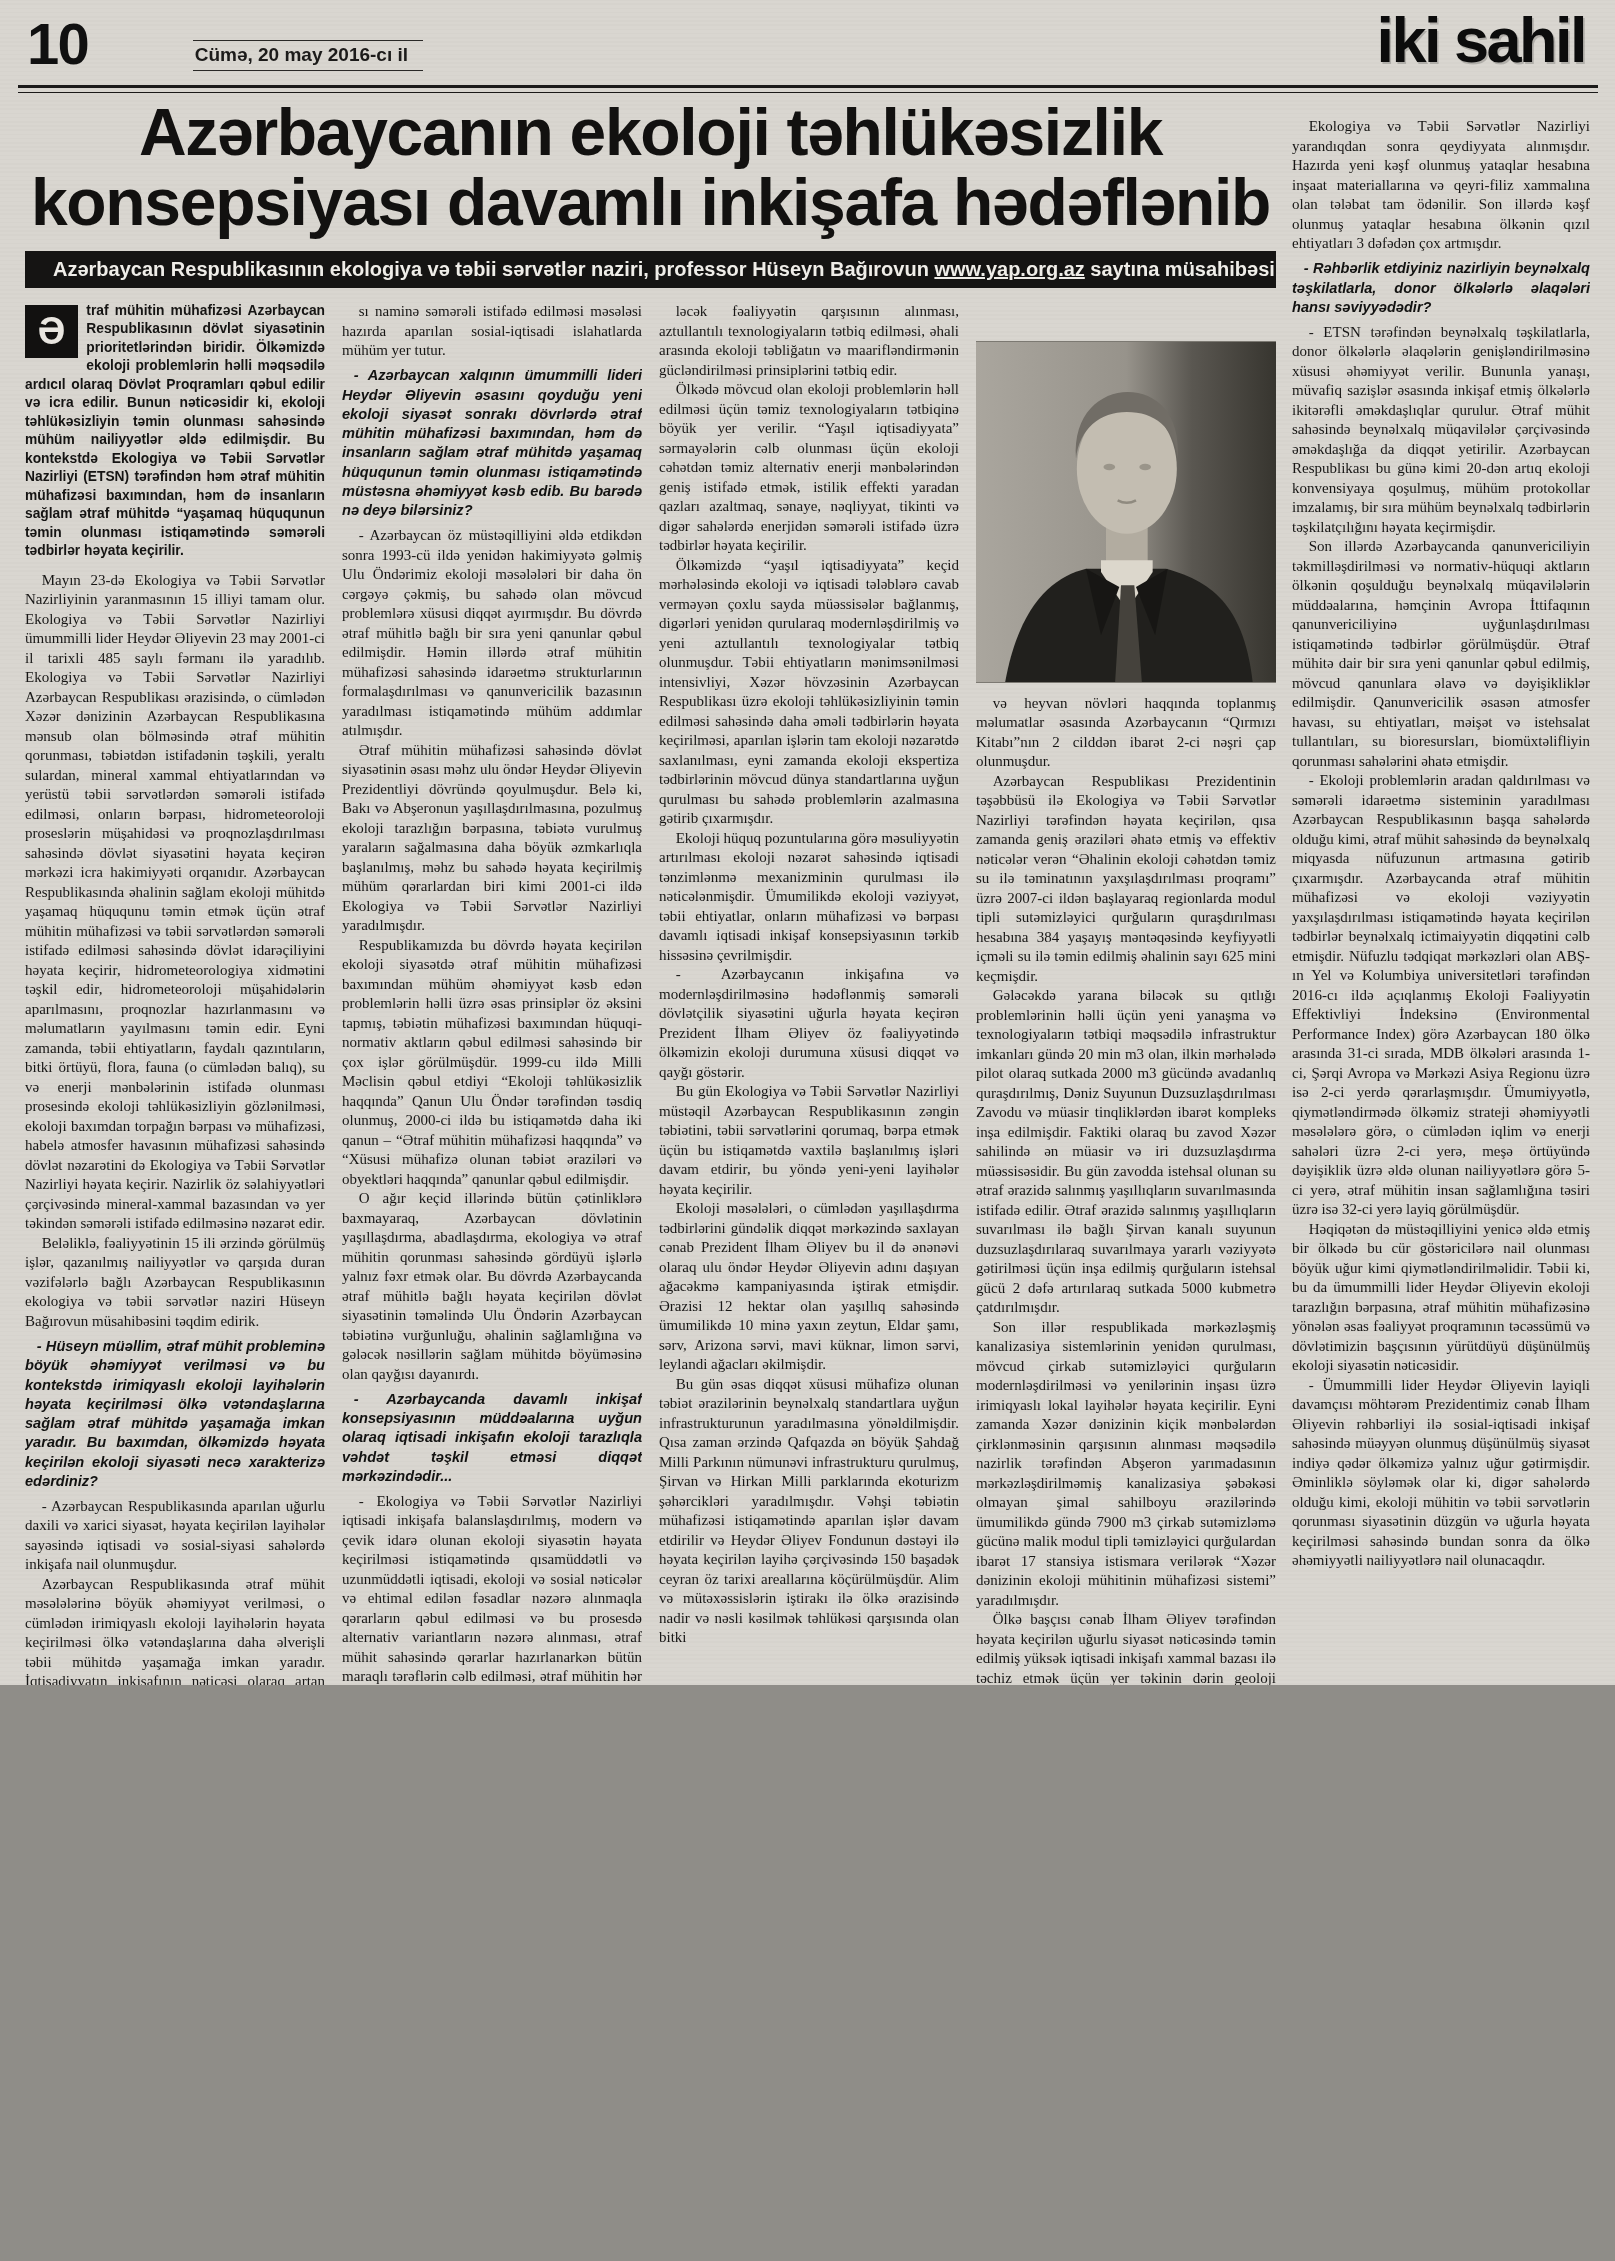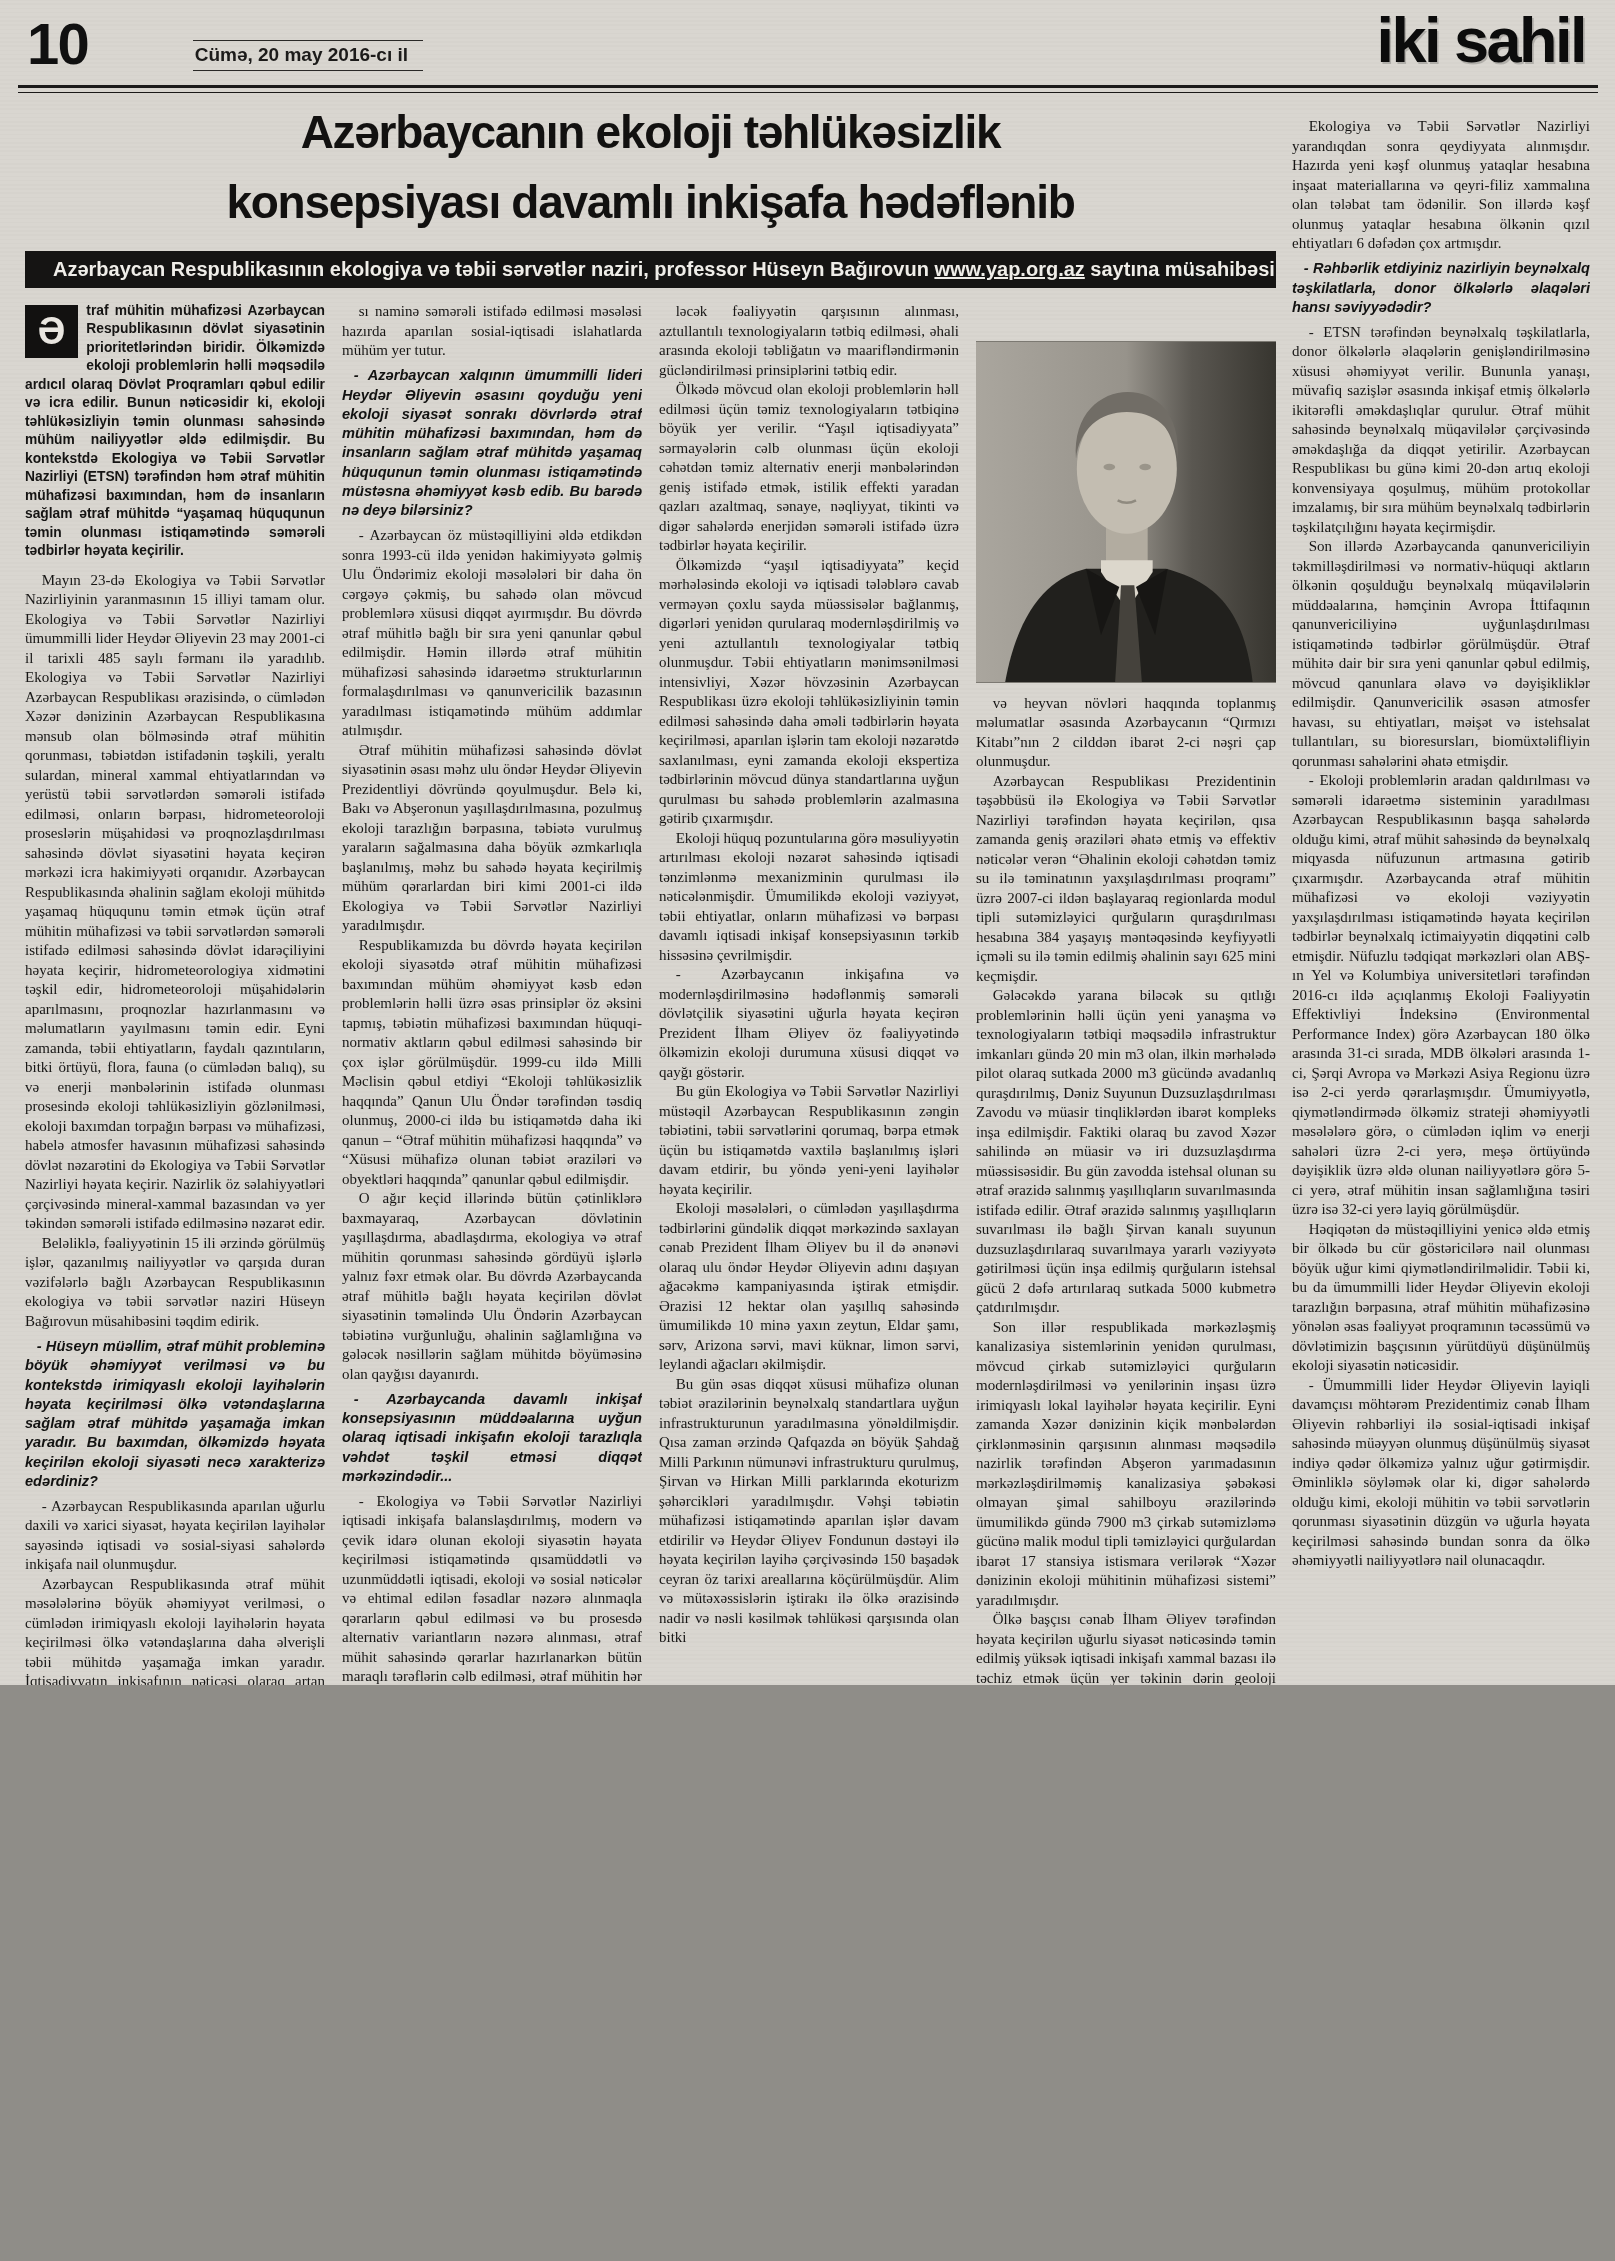--- a/index.html
+++ b/index.html
@@ -34,21 +34,21 @@
     text-shadow:1.7px 1.7px 0 rgba(0,0,0,0.18);
   }
   .rule-thick { position:absolute; left:18.3px; right:18.3px; top:85px; height:3.3px; background:#1b1a19; }
   .rule-thin  { position:absolute; left:18.3px; right:18.3px; top:92px; height:0.8px; background:#1b1a19; }
 
   
   .headline {
     position:absolute; left:25px; top:97px; width:1251px;
     text-align:center;
     font-family:"Liberation Sans", sans-serif;
-    font-weight:800; font-size:46px; line-height:70px;
+    font-weight:800; font-size:66px; line-height:70px;
     letter-spacing:-1.3px; color:#121110;
   }
   .subhead {
     position:absolute; left:25px; top:251px; width:1251px; height:37px;
     background:#151413; color:#efedе8;
     color:#efede8;
     font:700 20px/37px "Liberation Sans", sans-serif;
     padding:0 28px; white-space:nowrap; overflow:hidden;
   }
   .subhead .url { text-decoration:underline; }
@@ -167,21 +167,21 @@
       <path d="M170 190 Q181 196 192 190" stroke="#8f8a7f" stroke-width="3" fill="none"></path>
     </svg>
   <p class="para">və heyvan növləri haqqında toplanmış məlumatlar əsasında Azərbaycanın “Qırmızı Kitabı”nın 2 cilddən ibarət 2-ci nəşri çap olunmuşdur.</p>
       <p class="para">Azərbaycan Respublikası Prezidentinin təşəbbüsü ilə Ekologiya və Təbii Sərvətlər Nazirliyi tərəfindən həyata keçirilən, qısa zamanda geniş əraziləri əhatə etmiş və effektiv nəticələr verən “Əhalinin ekoloji cəhətdən təmiz su ilə təminatının yaxşılaşdırılması proqramı” üzrə 2007-ci ildən başlayaraq regionlarda modul tipli sutəmizləyici qurğuların quraşdırılması hesabına 384 yaşayış məntəqəsində keyfiyyətli içməli su ilə təmin edilmiş əhalinin sayı 625 mini keçmişdir.</p>
       <p class="para">Gələcəkdə yarana biləcək su qıtlığı problemlərinin həlli üçün yeni yanaşma və texnologiyaların tətbiqi məqsədilə infrastruktur imkanları gündə 20 min m3 olan, ilkin mərhələdə pilot olaraq sutkada 2000 m3 gücündə avadanlıq quraşdırılmış, Dəniz Suyunun Duzsuzlaşdırılması Zavodu və müasir tinqliklərdən ibarət kompleks inşa edilmişdir. Faktiki olaraq bu zavod Xəzər sahilində ən müasir və iri duzsuzlaşdırma müəssisəsidir. Bu gün zavodda istehsal olunan su ətraf ərazidə salınmış yaşıllıqların suvarılmasında istifadə edilir. Ətraf ərazidə salınmış yaşıllıqların suvarılması ilə bağlı Şirvan kanalı suyunun duzsuzlaşdırılaraq suvarılmaya yararlı vəziyyətə gətirilməsi üçün inşa edilmiş qurğuların istehsal gücü 2 dəfə artırılaraq sutkada 5000 kubmetrə çatdırılmışdır.</p>
       <p class="para">Son illər respublikada mərkəzləşmiş kanalizasiya sistemlərinin yenidən qurulması, mövcud çirkab sutəmizləyici qurğuların modernləşdirilməsi və yenilərinin inşası üzrə irimiqyaslı lokal layihələr həyata keçirilir. Eyni zamanda Xəzər dənizinin kiçik mənbələrdən çirklənməsinin qarşısının alınması məqsədilə nazirlik tərəfindən Abşeron yarımadasının mərkəzləşdirilməmiş kanalizasiya şəbəkəsi olmayan şimal sahilboyu ərazilərində ümumilikdə gündə 7900 m3 çirkab sutəmizləmə gücünə malik modul tipli təmizləyici qurğulardan ibarət 17 stansiya istismara verilərək “Xəzər dənizinin ekoloji mühitinin mühafizəsi sistemi” yaradılmışdır.</p>
       <p class="para">Ölkə başçısı cənab İlham Əliyev tərəfindən həyata keçirilən uğurlu siyasət nəticəsində təmin edilmiş yüksək iqtisadi inkişafı xammal bazası ilə təchiz etmək üçün yer təkinin dərin geoloji öyrənilməsi üzərində ciddi nəticələr əldə olunmuş, dağ-qazma və buruq-qazma avadanlıqları bazasının yeniləşdirilməsi, yeni texnika və texnologiyaların tətbiqi ilə yeraltı geoloji-kəşfiyyat işlərinin iqtisadi səmərəliliyinin artırılmasına nail olunmuşdur. Azərbaycanın Faydalı Qazıntı Ehtiyatlarının Dövlət və Sahə Balansında 900-ə yaxın yataq uçota alınmışdır ki, onlardan 253 yataq, o cümlədən 18 filiz, 55 qeyri-filiz, 179 inşaat materialları yatağı</p>
     </div>
 
   <div class="col col-5">
-      <p class="para">Ekologiya və Təbii Sərvətlər Nazirliyi yarandıqdan sonra qeydiyyata alınmışdır. Hazırda yeni kəşf olunmuş yataqlar hesabına inşaat materiallarına və qeyri-filiz xammalına olan tələbat tam ödənilir. Son illərdə kəşf olunmuş yataqlar hesabına ölkənin qızıl ehtiyatları 6 dəfədən çox artmışdır.</p>
+      <p class="para">Ekologiya və Təbii Sərvətlər Nazirliyi yarandıqdan sonra qeydiyyata alınmışdır. Hazırda yeni kəşf olunmuş yataqlar hesabına inşaat materiallarına və qeyri-filiz xammalına olan tələbat tam ödənilir. Son illərdə kəşf olunmuş yataqlar hesabına ölkənin qızıl ehtiyatları 3 dəfədən çox artmışdır.</p>
       <p class="para question">- Rəhbərlik etdiyiniz nazirliyin beynəlxalq təşkilatlarla, donor ölkələrlə əlaqələri hansı səviyyədədir?</p>
       <p class="para">- ETSN tərəfindən beynəlxalq təşkilatlarla, donor ölkələrlə əlaqələrin genişləndirilməsinə xüsusi əhəmiyyət verilir. Bununla yanaşı, müvafiq sazişlər əsasında inkişaf etmiş ölkələrlə ikitərəfli əməkdaşlıqlar qurulur. Ətraf mühit sahəsində beynəlxalq müqavilələr çərçivəsində əməkdaşlığa da diqqət yetirilir. Azərbaycan Respublikası bu günə kimi 20-dən artıq ekoloji konvensiyaya qoşulmuş, mühüm protokollar imzalamış, bir sıra mühüm beynəlxalq tədbirlərin təşkilatçılığını həyata keçirmişdir.</p>
       <p class="para">Son illərdə Azərbaycanda qanunvericiliyin təkmilləşdirilməsi və normativ-hüquqi aktların ölkənin qoşulduğu beynəlxalq müqavilələrin müddəalarına, həmçinin Avropa İttifaqının qanunvericiliyinə uyğunlaşdırılması istiqamətində tədbirlər görülmüşdür. Ətraf mühitə dair bir sıra yeni qanunlar qəbul edilmiş, mövcud qanunlara əlavə və dəyişikliklər edilmişdir. Qanunvericilik əsasən atmosfer havası, su ehtiyatları, məişət və istehsalat tullantıları, su bioresursları, biomüxtəlifliyin qorunması sahələrini əhatə etmişdir.</p>
       <p class="para">- Ekoloji problemlərin aradan qaldırılması və səmərəli idarəetmə sisteminin yaradılması Azərbaycan Respublikasının başqa sahələrdə olduğu kimi, ətraf mühit sahəsində də beynəlxalq miqyasda nüfuzunun artmasına gətirib çıxarmışdır. Azərbaycanda ətraf mühitin mühafizəsi və ekoloji vəziyyətin yaxşılaşdırılması istiqamətində həyata keçirilən tədbirlər beynəlxalq ictimaiyyətin diqqətini cəlb etmişdir. Nüfuzlu tədqiqat mərkəzləri olan ABŞ-ın Yel və Kolumbiya universitetləri tərəfindən 2016-cı ildə açıqlanmış Ekoloji Fəaliyyətin Effektivliyi İndeksinə (Environmental Performance Index) görə Azərbaycan 180 ölkə arasında 31-ci sırada, MDB ölkələri arasında 1-ci, Şərqi Avropa və Mərkəzi Asiya Regionu üzrə isə 2-ci yerdə qərarlaşmışdır. Ümumiyyətlə, qiymətləndirmədə ölkəmiz strateji əhəmiyyətli məsələlərə görə, o cümlədən iqlim və enerji sahələri üzrə 2-ci yerə, meşə örtüyündə dəyişiklik üzrə əldə olunan nailiyyətlərə görə 5-ci yerə, ətraf mühitin insan sağlamlığına təsiri üzrə isə 32-ci yerə layiq görülmüşdür.</p>
       <p class="para">Həqiqətən də müstəqilliyini yenicə əldə etmiş bir ölkədə bu cür göstəricilərə nail olunması böyük uğur kimi qiymətləndirilməlidir. Təbii ki, bu da ümummilli lider Heydər Əliyevin ekoloji tarazlığın bərpasına, ətraf mühitin mühafizəsinə yönələn əsas fəaliyyət proqramının təcəssümü və dövlətimizin başçısının yürütdüyü düşünülmüş ekoloji siyasətin nəticəsidir.</p>
       <p class="para">- Ümummilli lider Heydər Əliyevin layiqli davamçısı möhtərəm Prezidentimiz cənab İlham Əliyevin rəhbərliyi ilə sosial-iqtisadi inkişaf sahəsində müəyyən olunmuş düşünülmüş siyasət indiyə qədər ölkəmizə yalnız uğur gətirmişdir. Əminliklə söyləmək olar ki, digər sahələrdə olduğu kimi, ekoloji mühitin və təbii sərvətlərin qorunması siyasətinin düzgün və uğurla həyata keçirilməsi sahəsində bundan sonra da ölkə əhəmiyyətli nailiyyətlərə nail olunacaqdır.</p>
     </div>
 
 </div>
 

